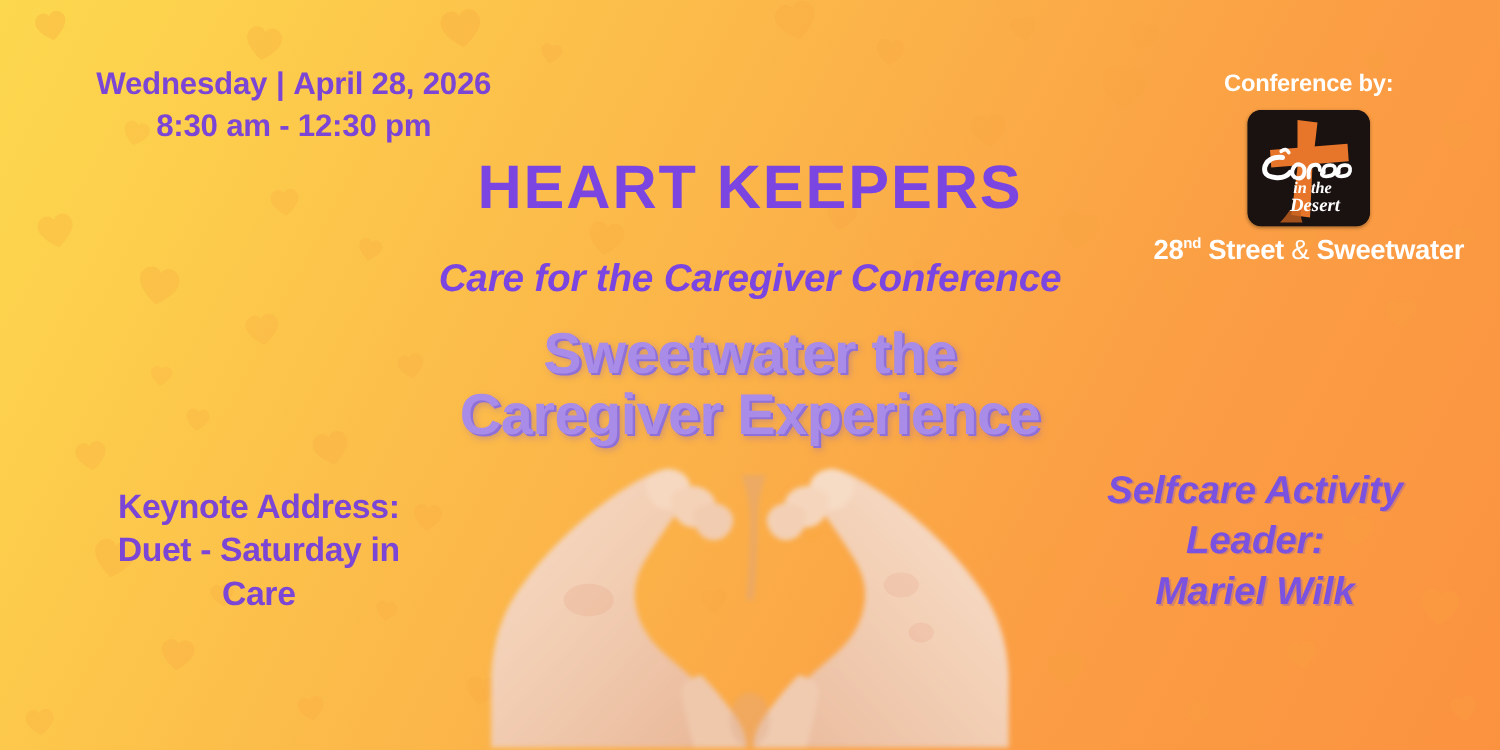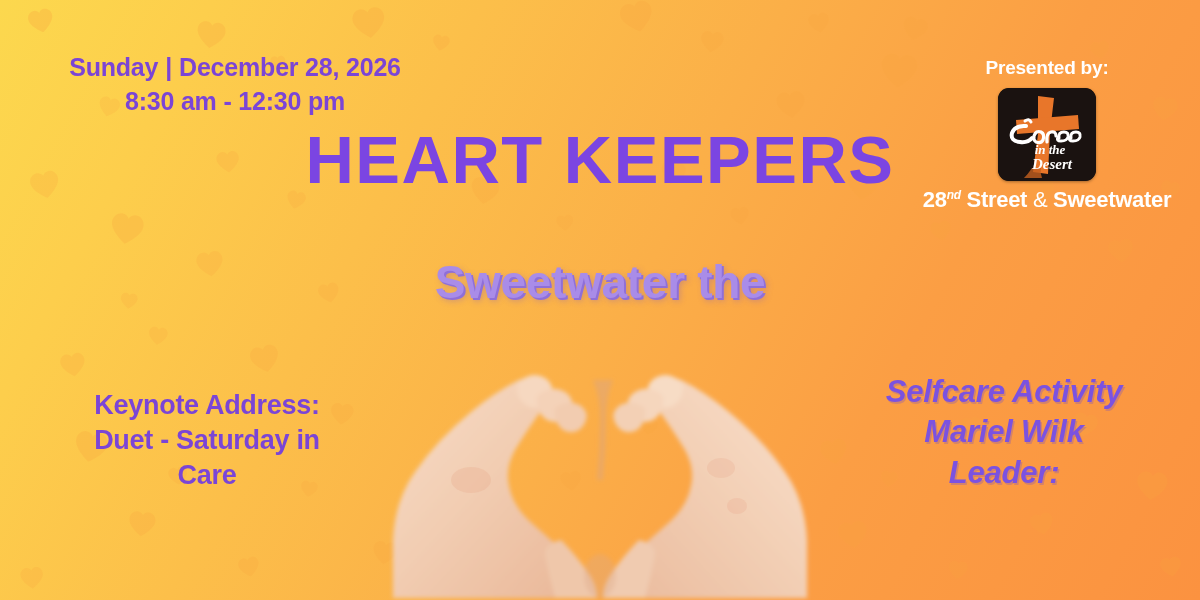--- a/index.html
+++ b/index.html
@@ -46,26 +46,26 @@
   .logo{
     width:98px;height:93px;border-radius:11px;background:#1a1210;
     position:relative;overflow:hidden;
     box-shadow:0 1px 3px rgba(0,0,0,.35);
   }
   .logo svg{display:block;width:100%;height:100%;}
   .venue{
     display:block;margin-top:10px;color:#ffffff;font-size:22px;
     font-weight:bold;letter-spacing:-0.3px;white-space:nowrap;
   }
-  .venue sup{font-size:12px;vertical-align:super;font-style:italic;}
+  .venue sup{font-size:12px;vertical-align:super;}
   .venue .amp{font-weight:normal;}
 
   .title{
     position:absolute;left:0;right:0;top:126px;text-align:center;
-    color:#7b45e2;font-size:67px;font-weight:bold;letter-spacing:1.5px;
+    color:#7b45e2;font-size:49px;font-weight:bold;letter-spacing:1.5px;
     line-height:1;
   }
   .subtitle{
     position:absolute;left:0;right:0;top:207px;text-align:center;
     color:#7b45e2;font-size:31px;font-weight:bold;font-style:italic;
     letter-spacing:-0.2px;line-height:1;
   }
   .theme{
     position:absolute;left:0;right:0;top:258px;text-align:center;
     color:#a98ce8;font-size:46px;font-weight:bold;line-height:1.06;
@@ -367,26 +367,26 @@
         </svg>
       </div>
       <div class="hx" style="left: 760px; top: 500px; width: 26px; height: 26px; opacity: 0.2; transform: rotate(9deg);">
         <svg viewBox="0 0 32 30" xmlns="http://www.w3.org/2000/svg">
           <path d="M16 29 C16 29 1 19.5 1 10.2 C1 4.8 5.1 1 9.6 1 C12.6 1 15 2.8 16 5 C17 2.8 19.4 1 22.4 1 C26.9 1 31 4.8 31 10.2 C31 19.5 16 29 16 29 Z" fill="#f9a53f"></path>
         </svg>
       </div>
     </div>
 
   <div class="date-block">
-    <span class="date-line1"><span>Sunday</span><span class="date-sep">|</span><span>December 28, 2026</span></span>
+    <span class="date-line1"><span>Wednesday</span><span class="date-sep">|</span><span>April 28, 2026</span></span>
     <span class="date-line2">8:30 am - 12:30 pm</span>
   </div>
 
   <div class="presented">
-    <span class="presented-label">Presented by:</span>
+    <span class="presented-label">Conference by:</span>
     <div class="logo-wrap">
       <div class="logo">
         <svg viewBox="0 0 98 93" xmlns="http://www.w3.org/2000/svg" aria-hidden="true">
           <rect x="0" y="0" width="98" height="93" rx="11" fill="#1a1210"></rect>
 
           <path d="M40 8 L56 10 L52 44 L50 86 L35 84 L40 46 Z" fill="#e8762a"></path>
           <path d="M18 32 L80 27 L81 41 L19 46 Z" fill="#e8762a"></path>
           <path d="M34 80 Q30 86 26 90 L44 90 Q42 85 43 80 Z" fill="#c4601f" opacity="0.8"></path>
 
           <path d="M28 38 Q17 37 14 45 Q12 53 22 54 Q30 55 34 50" stroke="#ffffff" stroke-width="4" fill="none" stroke-linecap="round"></path>
@@ -399,23 +399,25 @@
           <text x="52" y="66" font-family="Liberation Serif, serif" font-style="italic" font-weight="bold" font-size="13" fill="#ffffff" text-anchor="middle">in the</text>
 
           <text x="54" y="81" font-family="Liberation Serif, serif" font-style="italic" font-weight="bold" font-size="15" fill="#ffffff" text-anchor="middle">Desert</text>
         </svg>
       </div>
     </div>
     <span class="venue"><span>28</span><sup>nd</sup><span> Street </span><span class="amp">&amp;</span><span> Sweetwater</span></span>
   </div>
 
   <div class="title">HEART KEEPERS</div>
+  <div class="subtitle">Care for the Caregiver Conference</div>
 
   <div class="theme">
     <span>Sweetwater the</span>
+    <span>Caregiver Experience</span>
   </div>
 
   <div class="hands">
     <svg viewBox="0 0 430 260" xmlns="http://www.w3.org/2000/svg" aria-hidden="true">
       <defs>
         <linearGradient id="skinL" x1="0" y1="0" x2="1" y2="1">
           <stop offset="0%" stop-color="#f7ddc8"></stop>
           <stop offset="45%" stop-color="#f2cdb2"></stop>
           <stop offset="100%" stop-color="#e8b596"></stop>
         </linearGradient>
@@ -459,17 +461,17 @@
   </div>
 
   <div class="keynote">
     <span>Keynote Address:</span>
     <span>Duet - Saturday in</span>
     <span>Care</span>
   </div>
 
   <div class="selfcare">
     <span>Selfcare Activity</span>
+    <span>Leader:</span>
     <span>Mariel Wilk</span>
-    <span>Leader:</span>
   </div>
 
 </div>
 
 </body></html>

